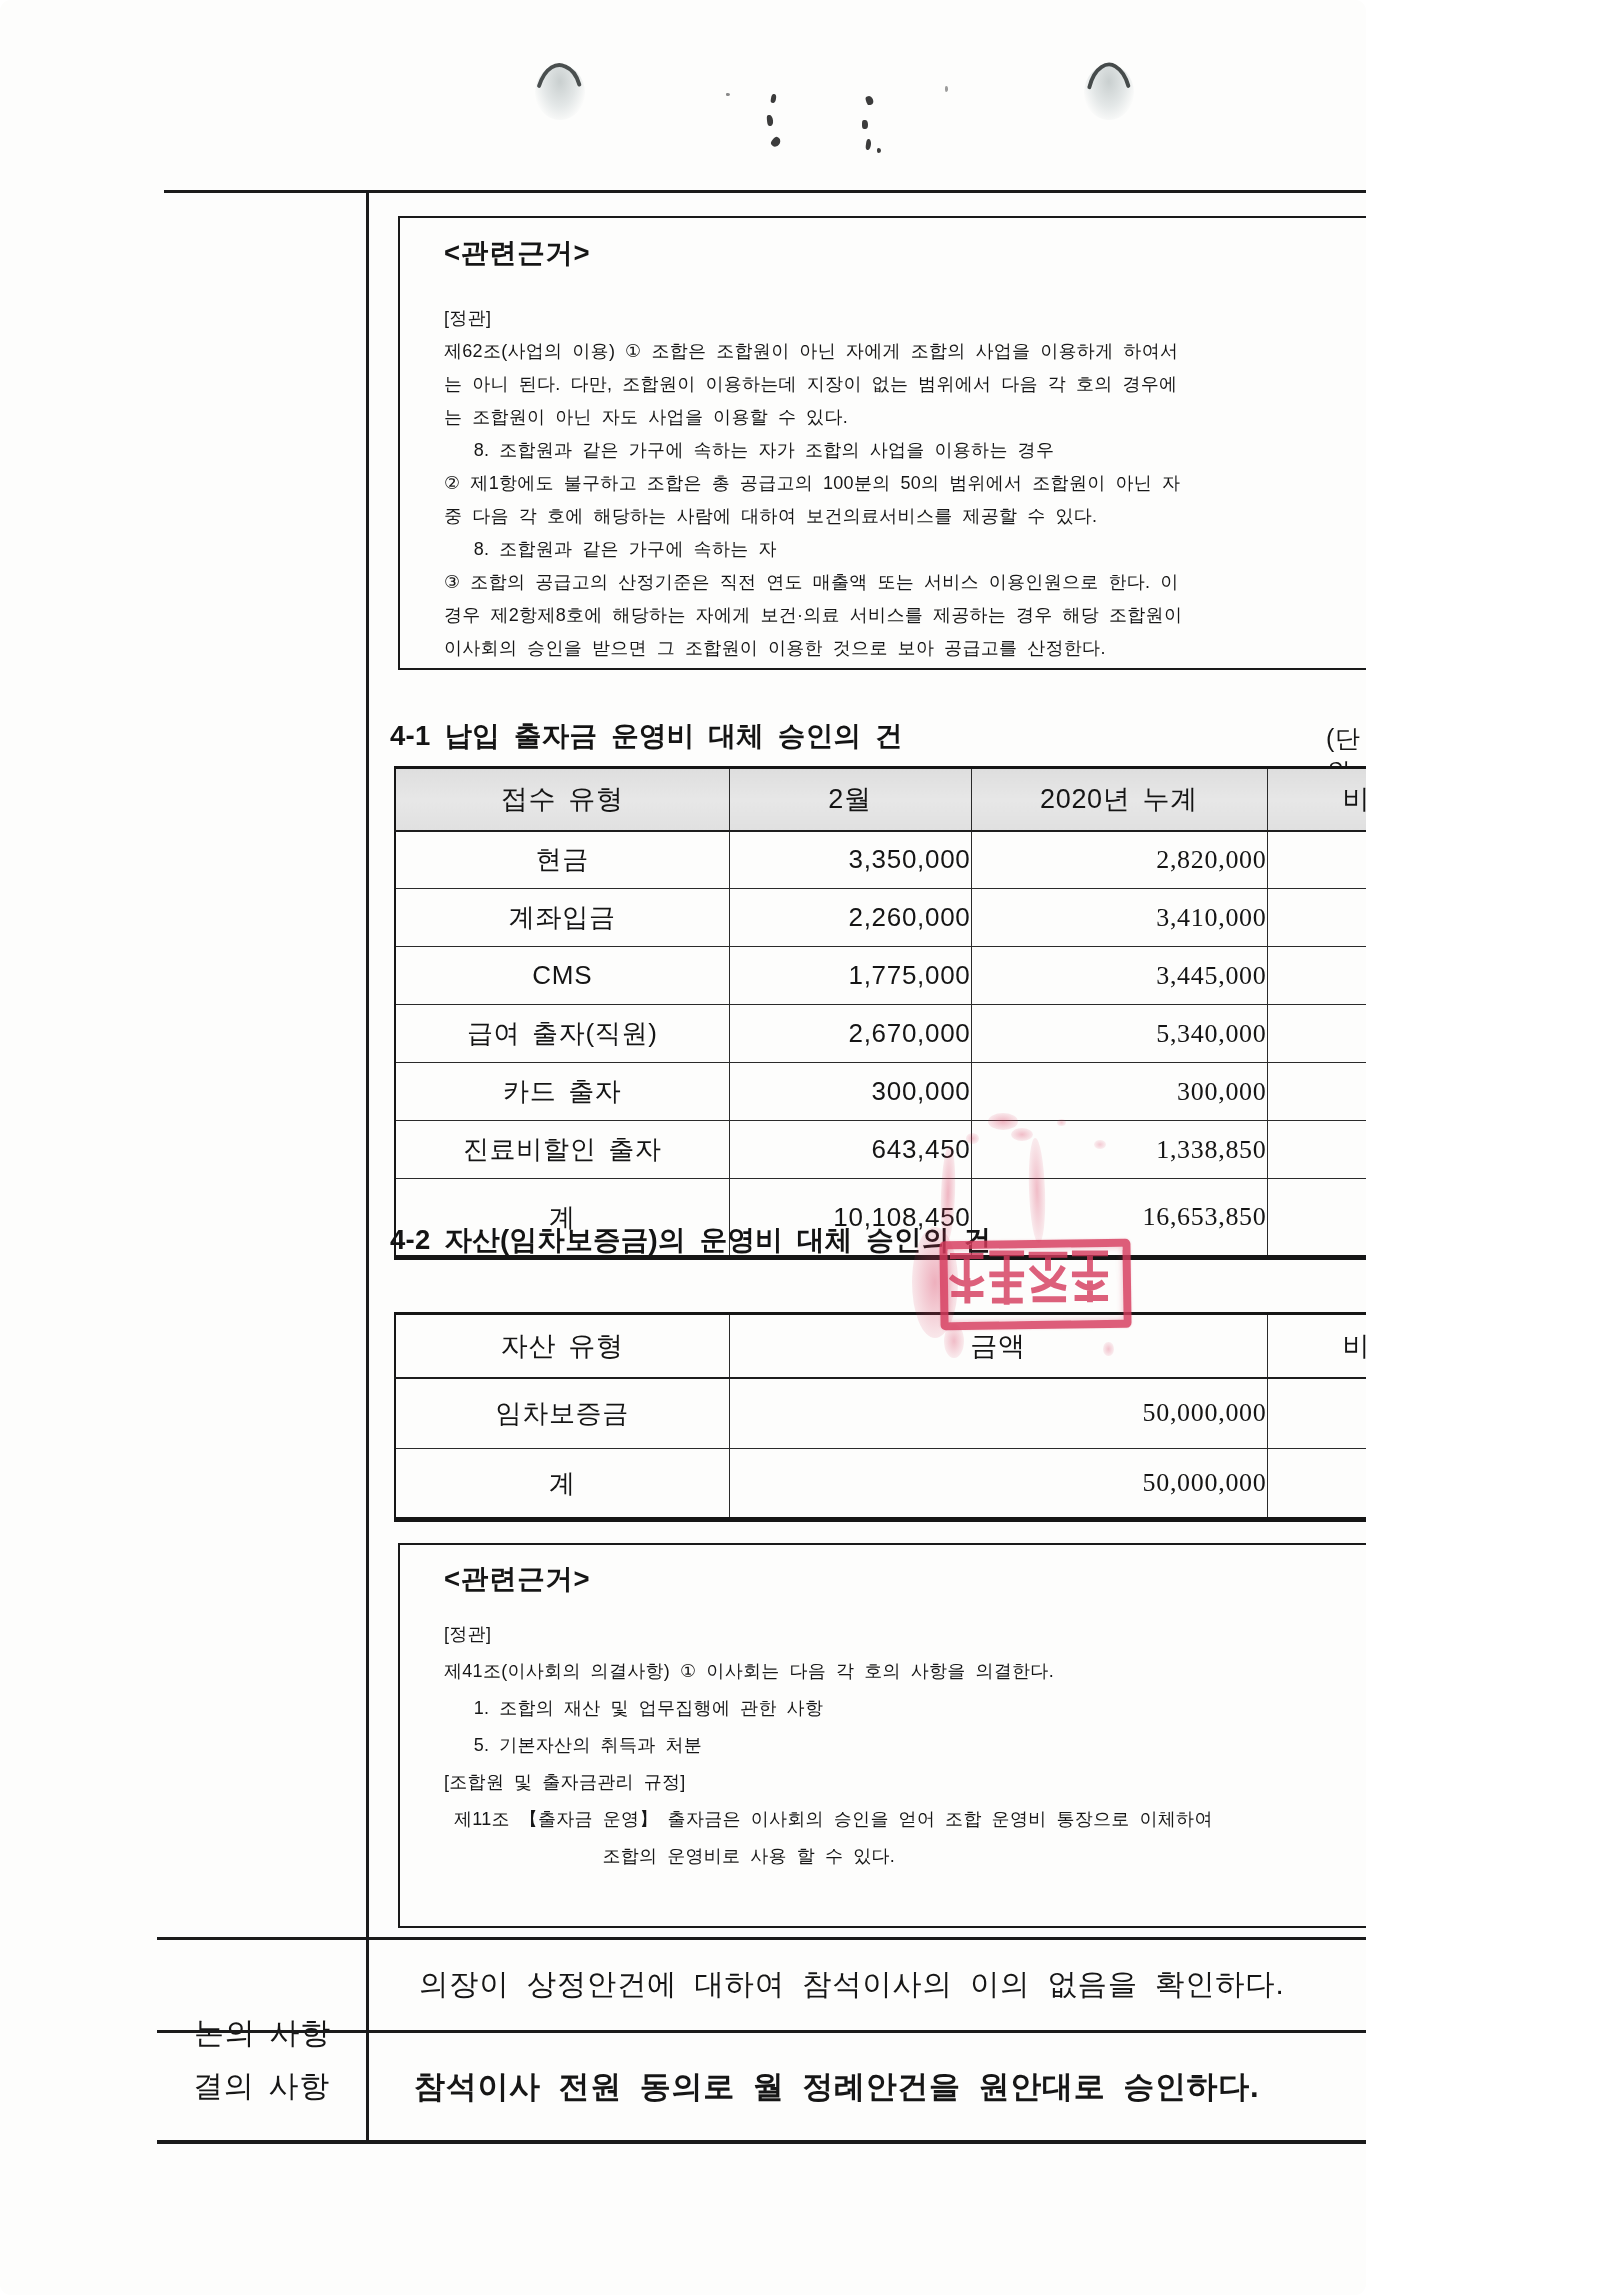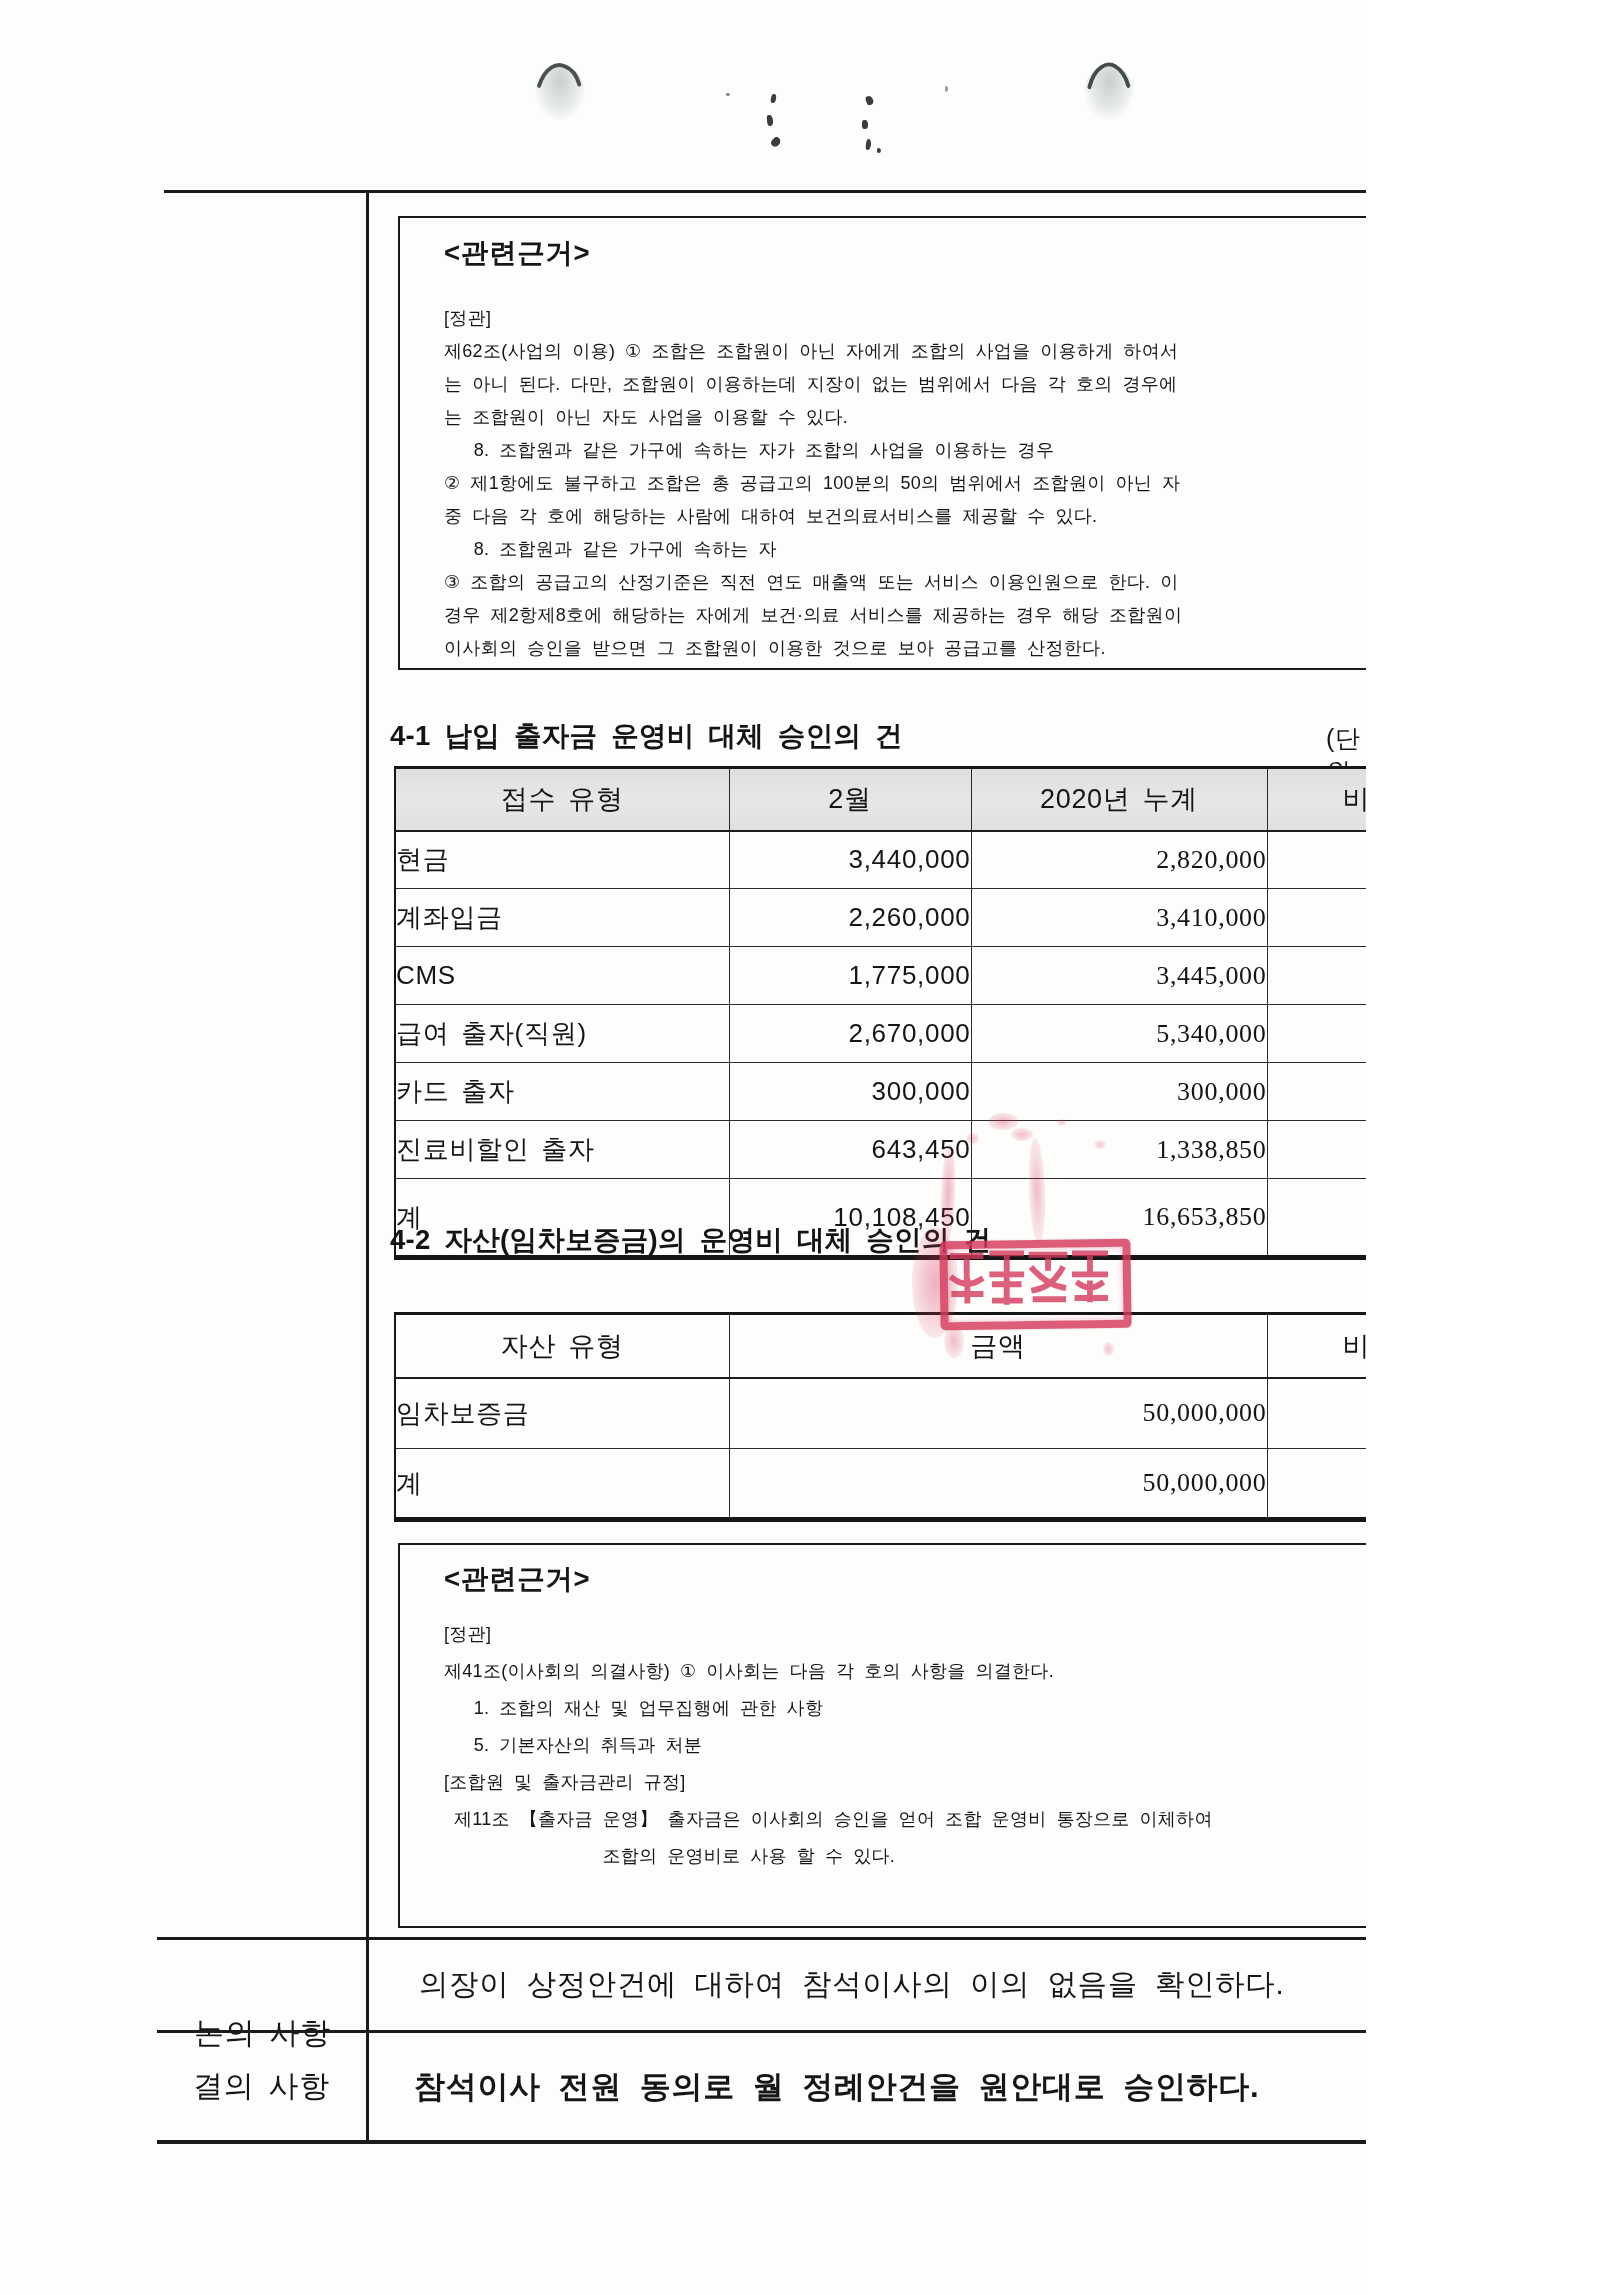--- a/index.html
+++ b/index.html
@@ -22,21 +22,21 @@
   
   .secheading{position:absolute;font-size:27.5px;word-spacing:5.9px;letter-spacing:0.3px;font-weight:600;color:#141414;}
   .unit{position:absolute;font-size:25px;letter-spacing:0.7px;}
   
   table.doc{position:absolute;border-collapse:collapse;table-layout:fixed;
     border:2px solid #161616;border-top-width:3.3px;border-bottom-width:5.9px;}
   table.doc td{border:1.3px solid #2a2a2a;font-size:26px;letter-spacing:0.7px;color:#151515;
     padding:0;vertical-align:middle;overflow:hidden;}
   table.doc tr.hdr td{border-bottom:2.6px solid #1d1d1d;text-align:center;font-size:27px;word-spacing:3.9px;}
   .grayhdr td{background:#e3e3e3;background-image:linear-gradient(0deg, #e0e0e0 0%, #e7e7e7 50%, #dedede 100%);}
-  td.cat{word-spacing:3.9px;margin-top:28px;}
+  td.cat{text-align:center;word-spacing:3.9px;margin-top:28px;}
   td.num{text-align:right;padding-right:18.3px;font-variant-numeric:tabular-nums;}
   td.num3{text-align:right;padding-right:26px;font-family:Liberation Serif, serif;}
   td.dbl{border-right:7.2px double #1f1f1f;}
   
   .rowlabel{position:absolute;font-size:30px;word-spacing:5.2px;letter-spacing:0.7px;
     display:flex;align-items:center;justify-content:center;}
   .rowcontent{position:absolute;font-size:29.4px;word-spacing:8.5px;letter-spacing:0.7px;
     display:flex;align-items:center;}
   .rowcontent.bold{font-weight:600;font-size:31px;}
   
@@ -108,21 +108,21 @@
       </colgroup>
     <tbody>
         <tr class="hdr grayhdr" style="height:63px;">
       <td>접수 유형</td>
       <td class="dbl">2월</td>
       <td>2020년 누계</td>
       <td>비고</td>
     </tr>
     <tr style="height:58px;">
       <td class="cat">현금</td>
-      <td class="num dbl">3,440,000</td>
+      <td class="num dbl">3,350,000</td>
       <td class="num num3">2,820,000</td>
       <td></td>
     </tr>
     <tr style="height:58px;">
       <td class="cat">계좌입금</td>
       <td class="num dbl">2,260,000</td>
       <td class="num num3">3,410,000</td>
       <td></td>
     </tr>
     <tr style="height:58px;">

